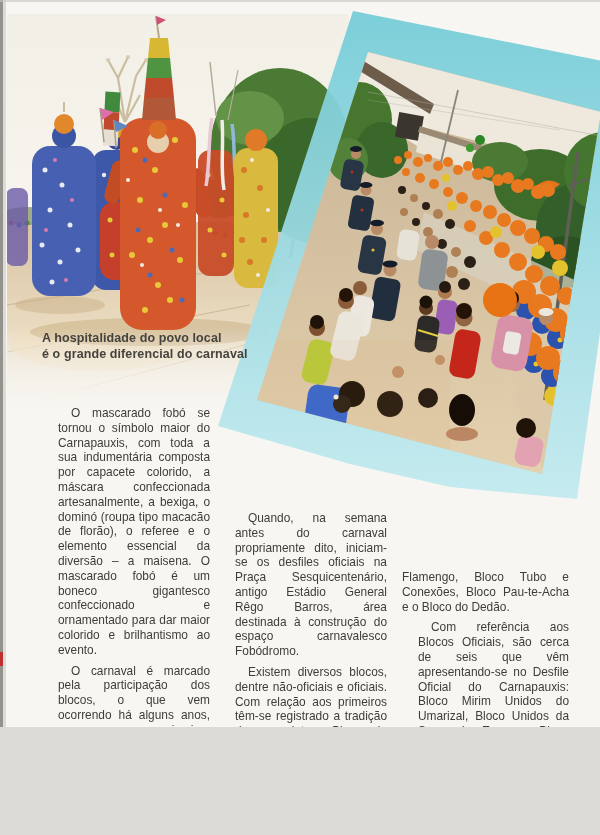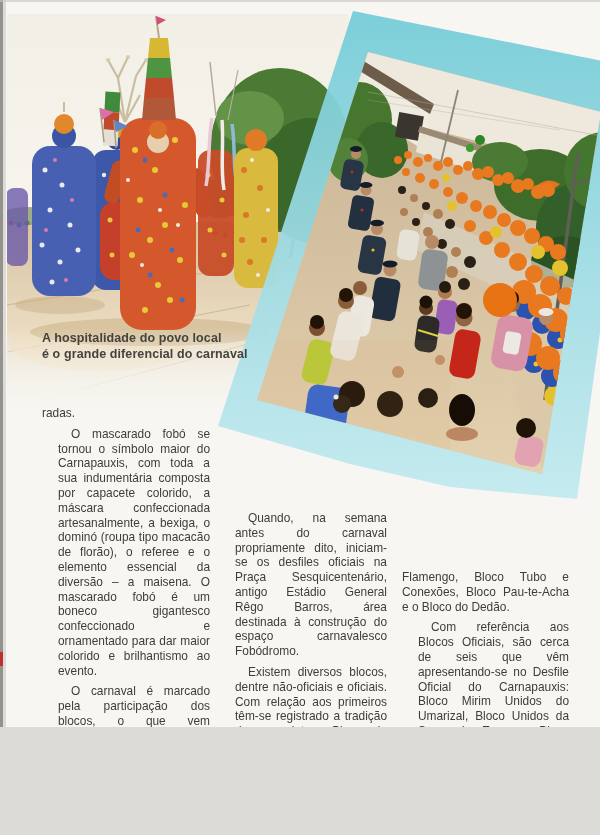--- a/index.html
+++ b/index.html
@@ -453,21 +453,20 @@
       <rect x="0" y="812" width="7" height="23" fill="#37332e" opacity="0.8"></rect>
     </g>
   </svg>
 
   <div class="caption">
     <div>A hospitalidade do povo local</div>
     <div>é o grande diferencial do carnaval</div>
   </div>
 
   <div class="col" id="col1">
-    <p class="para">radas.</p>
     <p class="para indent">O mascarado fobó se tornou o símbolo maior do Carnapauxis, com toda a sua indumentária composta por capacete colorido, a máscara confeccionada artesanalmente, a bexiga, o dominó (roupa tipo macacão de florão), o referee e o elemento essencial da diversão – a maisena. O mascarado fobó é um boneco gigantesco confeccionado e ornamentado para dar maior colorido e brilhantismo ao evento.</p>
     <p class="para indent">O carnaval é marcado pela participação dos blocos, o que vem ocorrendo há alguns anos, com as primeiras manifestações do evento no início de janeiro, numa espécie de pré-carnaval, em que se concentram em seus bairros de origem, para que cada um, de acordo com as semanas que se seguem, possam realizar</p>
   </div>
   <div class="col" id="col2">
     <p class="para indent">Quando, na semana antes do carnaval propriamente dito, iniciam-se os desfiles oficiais na Praça Sesquicentenário, antigo Estádio General Rêgo Barros, área destinada à construção do espaço carnavalesco Fobódromo.</p>
     <p class="para indent">Existem diversos blocos, dentre não-oficiais e oficiais. Com relação aos primeiros têm-se registrado a tradição dos seguintes: Bloco do Tinga, o tradicional Bloco dos Alhos, que o Bloco Cabeça do Padre, Bloco do</p>
   </div>
   <div class="col" id="col3">
     <p class="para">Flamengo, Bloco Tubo e Conexões, Bloco Pau-te-Acha e o Bloco do Dedão.</p>
     <p class="para indent">Com referência aos Blocos Oficiais, são cerca de seis que vêm apresentando-se no Desfile Oficial do Carnapauxis: Bloco Mirim Unidos do Umarizal, Bloco Unidos da Serra da Escama, Bloco Águia Negra, Bloco Xupa Osso, Bloco Unidos do Morro e Bloco das Virgens. Cada um com seu traço característico que o diferencia dos outros, mas que conserva a linha do tradicional, resgatando as lembranças dos pierrôs e columbinas, principalmente na</p>

